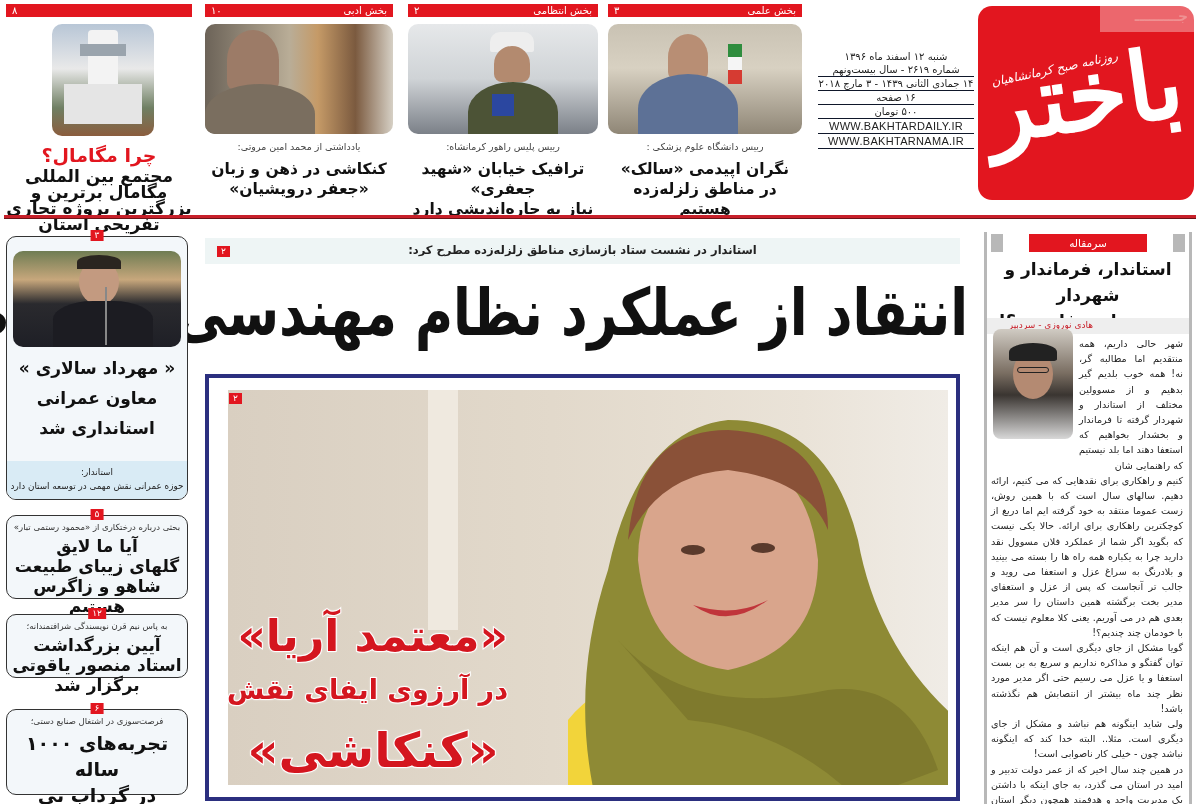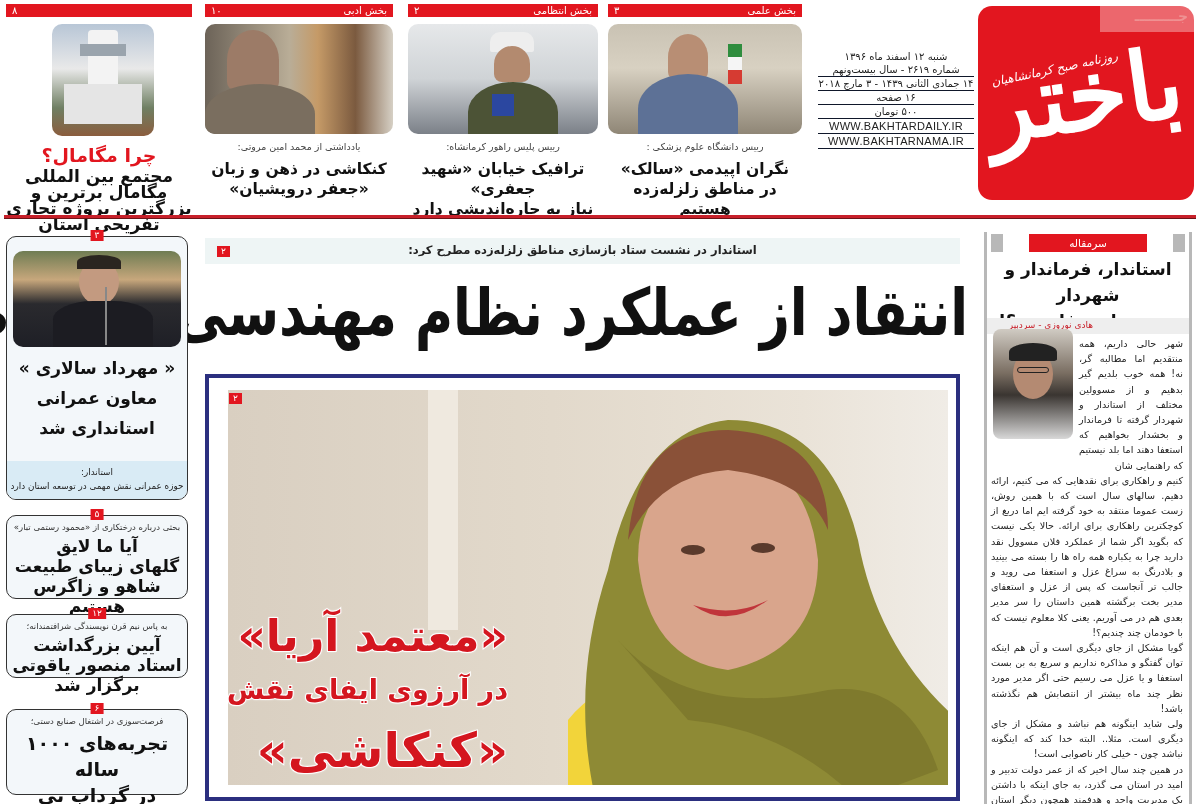--- a/index.html
+++ b/index.html
@@ -47,21 +47,21 @@
   .overline-text { position: absolute; left: 0; right: 0; top: 5px; text-align: center; font-size: 11.5px; font-weight: bold; color: #222; }
   .badge { background: #e2161f; color: #fff; font-size: 9px; line-height: 11px; padding: 0 4px; direction: ltr; display: inline-block; }
   .overline .badge { position: absolute; left: 12px; top: 8px; }
   .main-headline { left: 200px; top: 272px; width: 768px; height: 84px; text-align: center; font-family: "DejaVu Sans", sans-serif; font-weight: 900; font-size: 52px; line-height: 82px; color: #111; letter-spacing: -2px; white-space: nowrap; transform: scaleY(1.25); }
 
   
   .feature { left: 205px; top: 374px; width: 755px; height: 427px; border: 4px solid #2b2f7f; background: #fff; }
   .feature-photo { position: absolute; left: 19px; top: 12px; right: 8px; bottom: 12px; background: linear-gradient(90deg,#d9cfc1 0%,#e2d9cb 45%,#eae3d8 80%,#f0ece6 100%); overflow: hidden; }
   .feature .badge { position: absolute; left: 20px; top: 15px; }
   .scarf { position: absolute; left: 300px; top: 0; width: 430px; height: 420px; }
-  .feat-title1, .feat-title2, .feat-title3 { position: absolute; color: #d4161f; font-weight: 900; -webkit-text-stroke: 2px #fff; paint-order: stroke fill; text-shadow: 0 0 2px #fff, 0 0 3px #fff; white-space: nowrap; }
+  .feat-title1, .feat-title2, .feat-title3 { position: absolute; color: #d4161f; font-weight: 900; text-align: center; -webkit-text-stroke: 2px #fff; paint-order: stroke fill; text-shadow: 0 0 2px #fff, 0 0 3px #fff; white-space: nowrap; }
   .feat-title1 { left: 10px; top: 220px; width: 270px; font-size: 44px; }
   .feat-title2 { left: 10px; top: 284px; width: 270px; font-size: 27px; }
   .feat-title3 { left: 10px; top: 332px; width: 270px; font-size: 48px; }
 
   
   .editorial { left: 984px; top: 232px; width: 208px; height: 572px; border-left: 3px solid #b8b8b8; border-right: 3px solid #b8b8b8; }
   .ed-bar { position: absolute; top: 2px; left: 0; right: 0; height: 18px; }
   .ed-bar .g1 { position: absolute; right: 4px; top: 0; width: 12px; height: 18px; background: #b8b8b8; }
   .ed-bar .g2 { position: absolute; left: 4px; top: 0; width: 12px; height: 18px; background: #b8b8b8; }
   .ed-bar .red { position: absolute; left: 42px; right: 42px; top: 0; height: 18px; background: #e2161f; color: #fff; font-size: 10.5px; text-align: center; line-height: 18px; }

